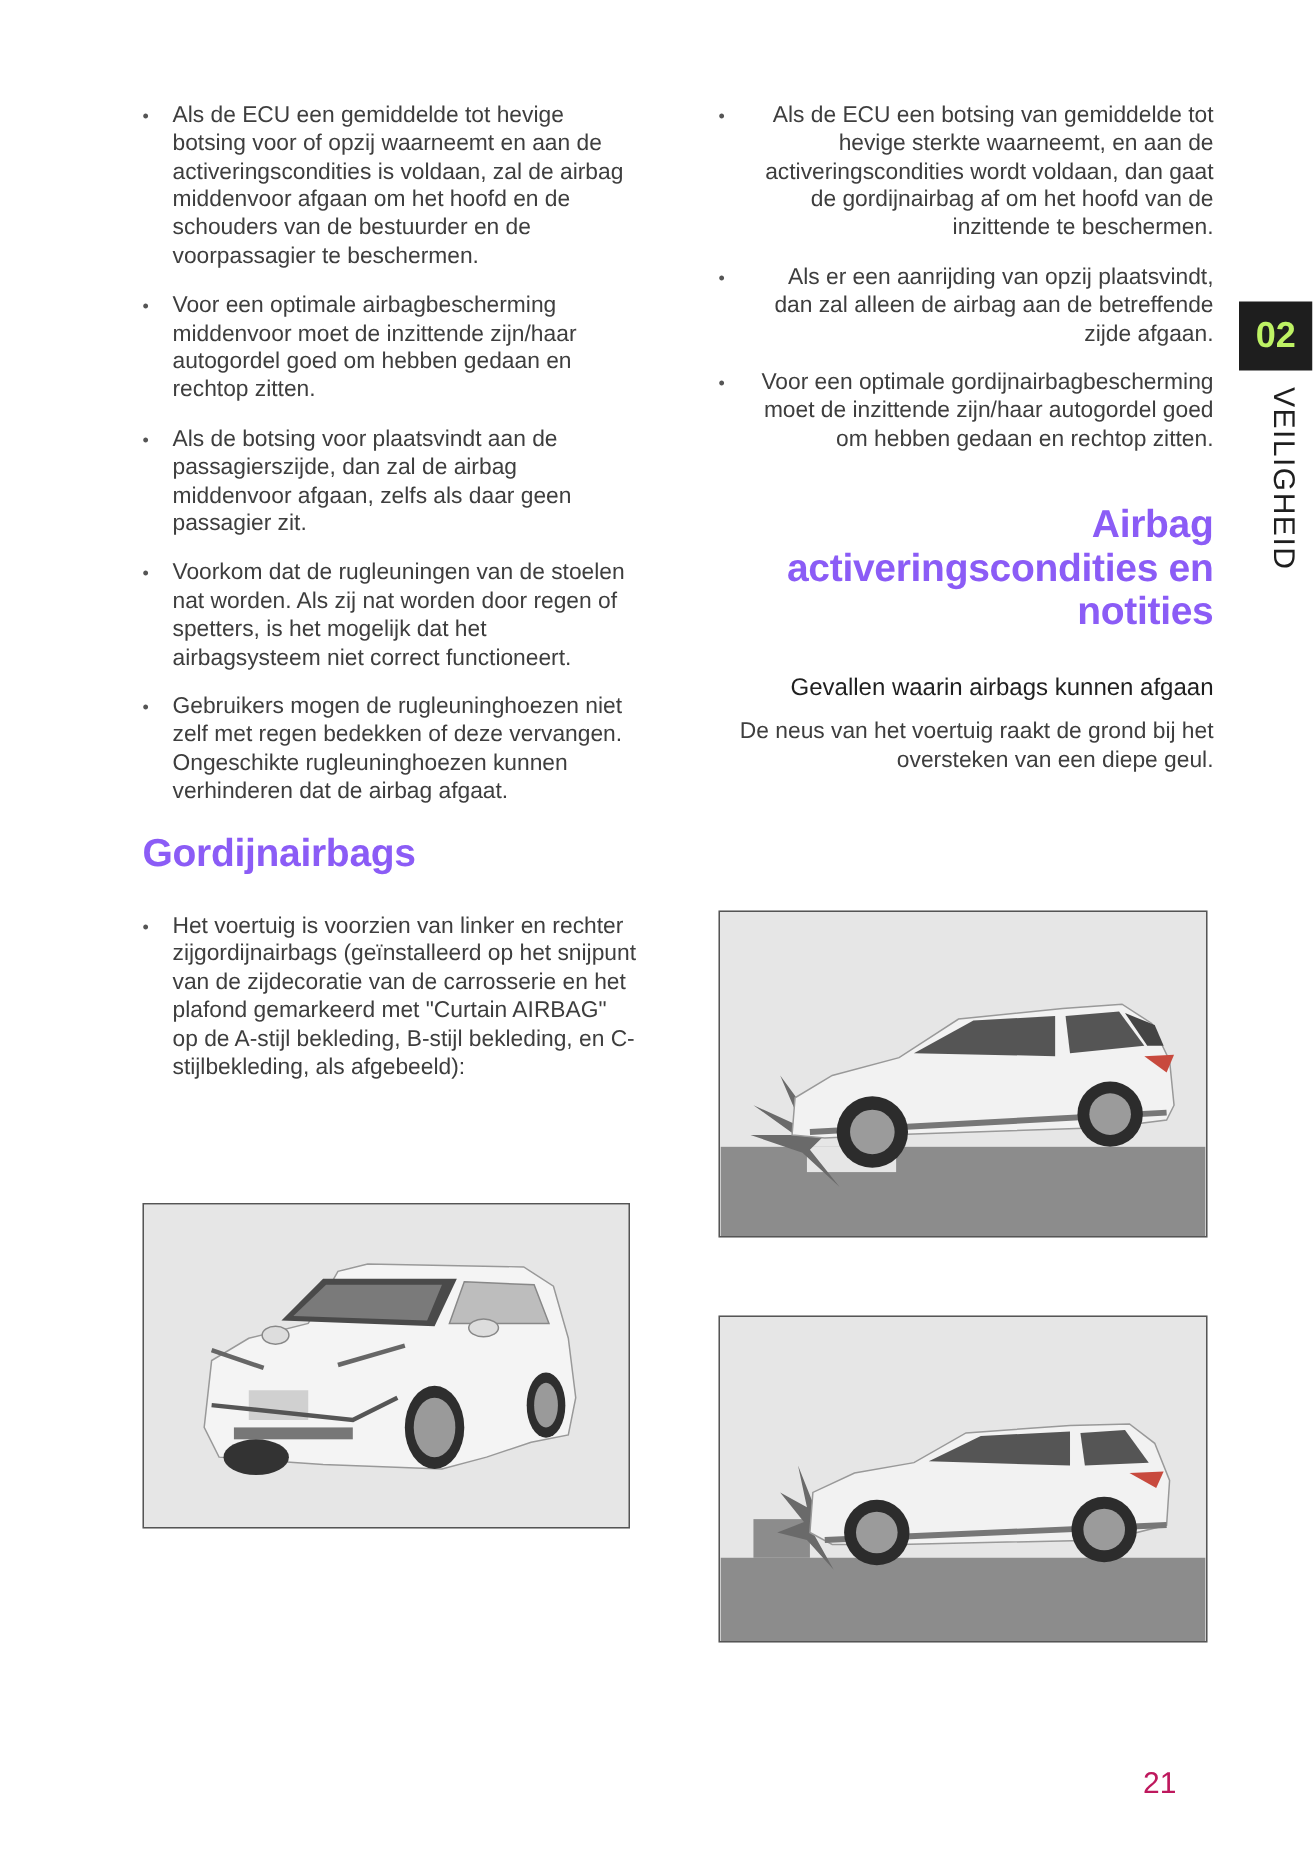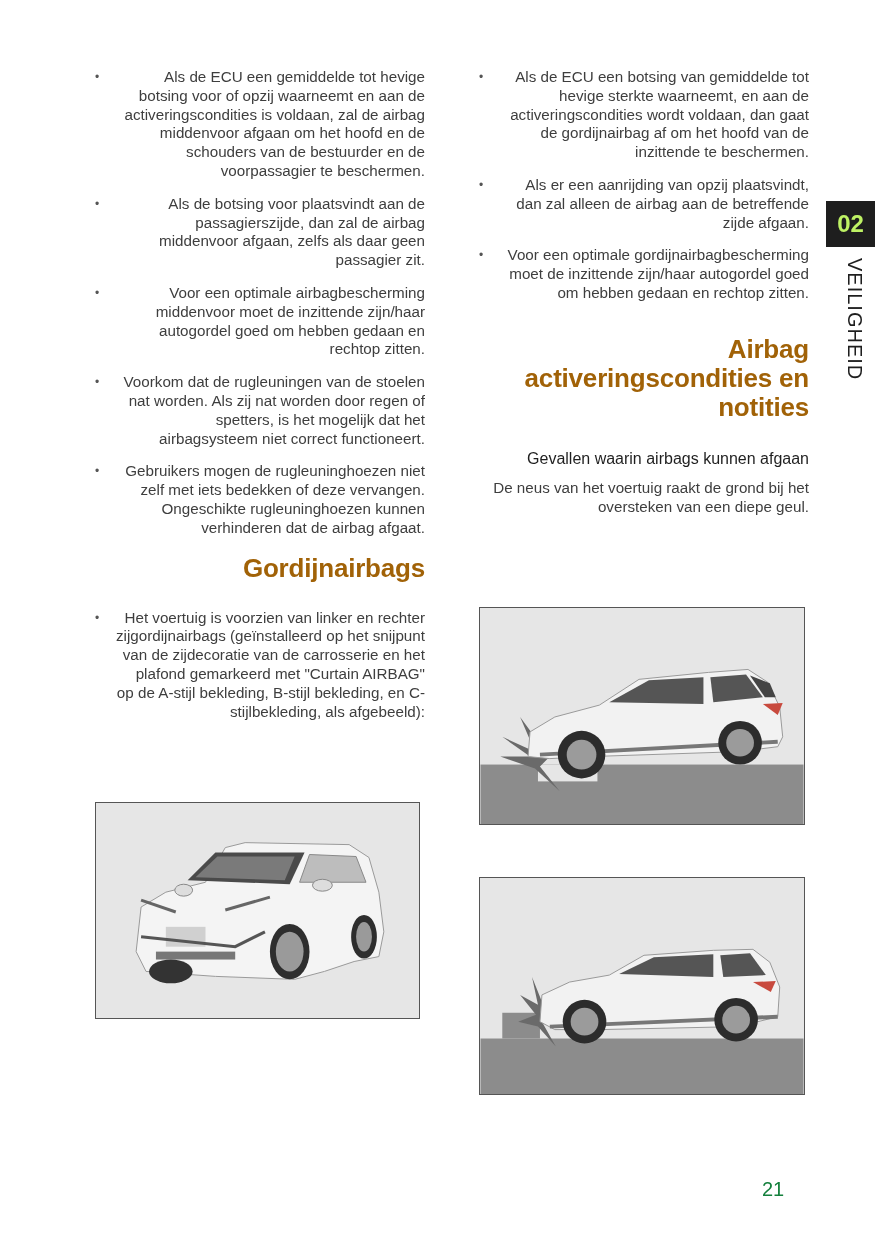--- a/index.html
+++ b/index.html
@@ -1,54 +1,54 @@
 <!DOCTYPE html>
 <html><head>
 <meta charset="utf-8">
 <style>
   * { box-sizing: border-box; margin: 0; padding: 0; }
   html, body { width: 875px; height: 1241px; background: #ffffff; overflow: hidden; }
   body { position: relative; font-family: "Liberation Sans", sans-serif; color: #3a3a3a; }
 
   .col { position: absolute; top: 68px; width: 330px; }
-  .col-left { left: 95px; text-align: right; }
+  .col-left { left: 95px; }
   .col-right { left: 479px; width: 330px; text-align: right; }
 
   ul.bullets { list-style: none; }
   ul.bullets li { position: relative; padding-left: 20px; font-size: 15.2px; line-height: 18.8px; color: #3e3e3e; margin-bottom: 14px; }
   ul.bullets li::before { content: "•"; position: absolute; left: 0; top: 0; font-size: 12px; color: #555; }
 
   .sub-label { font-size: 15.2px; line-height: 18.8px; color: #222; margin: 0 0 18px 0; letter-spacing: -0.2px; }
 
-  h1.section { font-size: 26px; font-weight: bold; color: #a16207; line-height: 29px; letter-spacing: -0.2px; }
+  h1.section { font-size: 26px; font-weight: bold; color: #8b5cf6; line-height: 29px; letter-spacing: -0.2px; }
   h2.subsection { font-size: 16px; font-weight: normal; color: #1f1f1f; line-height: 25px; }
 
   p.body { font-size: 15.2px; line-height: 18.8px; color: #3e3e3e; }
 
   .figure { position: absolute; border: 1px solid #555; background: #e6e6e6; overflow: hidden; }
   .figure svg { display: block; width: 100%; height: 100%; }
 
   .chapter-tab { position: absolute; left: 826px; top: 201px; width: 49px; height: 46px; background: #1e1e1e; color: #bef264; font-weight: bold; font-size: 24px; display: flex; align-items: center; justify-content: center; }
   .chapter-name { position: absolute; left: 836px; top: 258px; width: 30px; height: 130px; }
   .chapter-name span { display: block; position: absolute; top: 0; left: 0; transform-origin: 0 0; transform: translate(30px,0) rotate(90deg); font-size: 20px; letter-spacing: 1px; color: #1e1e1e; white-space: nowrap; }
 
-  .page-number { position: absolute; left: 762px; top: 1178px; font-size: 20px; color: #15803d; }
+  .page-number { position: absolute; left: 762px; top: 1178px; font-size: 20px; color: #be185d; }
 </style>
 </head>
 <body>
 
 <div class="col col-left">
   <ul class="bullets">
     <li>Als de ECU een gemiddelde tot hevige botsing voor of opzij waarneemt en aan de activeringscondities is voldaan, zal de airbag middenvoor afgaan om het hoofd en de schouders van de bestuurder en de voorpassagier te beschermen.</li>
+    <li>Voor een optimale airbagbescherming middenvoor moet de inzittende zijn/haar autogordel goed om hebben gedaan en rechtop zitten.</li>
     <li>Als de botsing voor plaatsvindt aan de passagierszijde, dan zal de airbag middenvoor afgaan, zelfs als daar geen passagier zit.</li>
-    <li>Voor een optimale airbagbescherming middenvoor moet de inzittende zijn/haar autogordel goed om hebben gedaan en rechtop zitten.</li>
   </ul>
   <ul class="bullets">
     <li>Voorkom dat de rugleuningen van de stoelen nat worden. Als zij nat worden door regen of spetters, is het mogelijk dat het airbagsysteem niet correct functioneert.</li>
-    <li>Gebruikers mogen de rugleuninghoezen niet zelf met iets bedekken of deze vervangen. Ongeschikte rugleuninghoezen kunnen verhinderen dat de airbag afgaat.</li>
+    <li>Gebruikers mogen de rugleuninghoezen niet zelf met regen bedekken of deze vervangen. Ongeschikte rugleuninghoezen kunnen verhinderen dat de airbag afgaat.</li>
   </ul>
   <h1 class="section" style="margin-top:16px; margin-bottom:26px;">Gordijnairbags</h1>
   <ul class="bullets">
     <li>Het voertuig is voorzien van linker en rechter zijgordijnairbags (geïnstalleerd op het snijpunt van de zijdecoratie van de carrosserie en het plafond gemarkeerd met "Curtain AIRBAG" op de A-stijl bekleding, B-stijl bekleding, en C-stijlbekleding, als afgebeeld):</li>
   </ul>
 </div>
 
 <div class="figure" style="left:95px; top:802px; width:325px; height:217px;">
   <svg viewBox="0 0 325 217">
     <rect x="0" y="0" width="325" height="217" fill="#e6e6e6"></rect>

